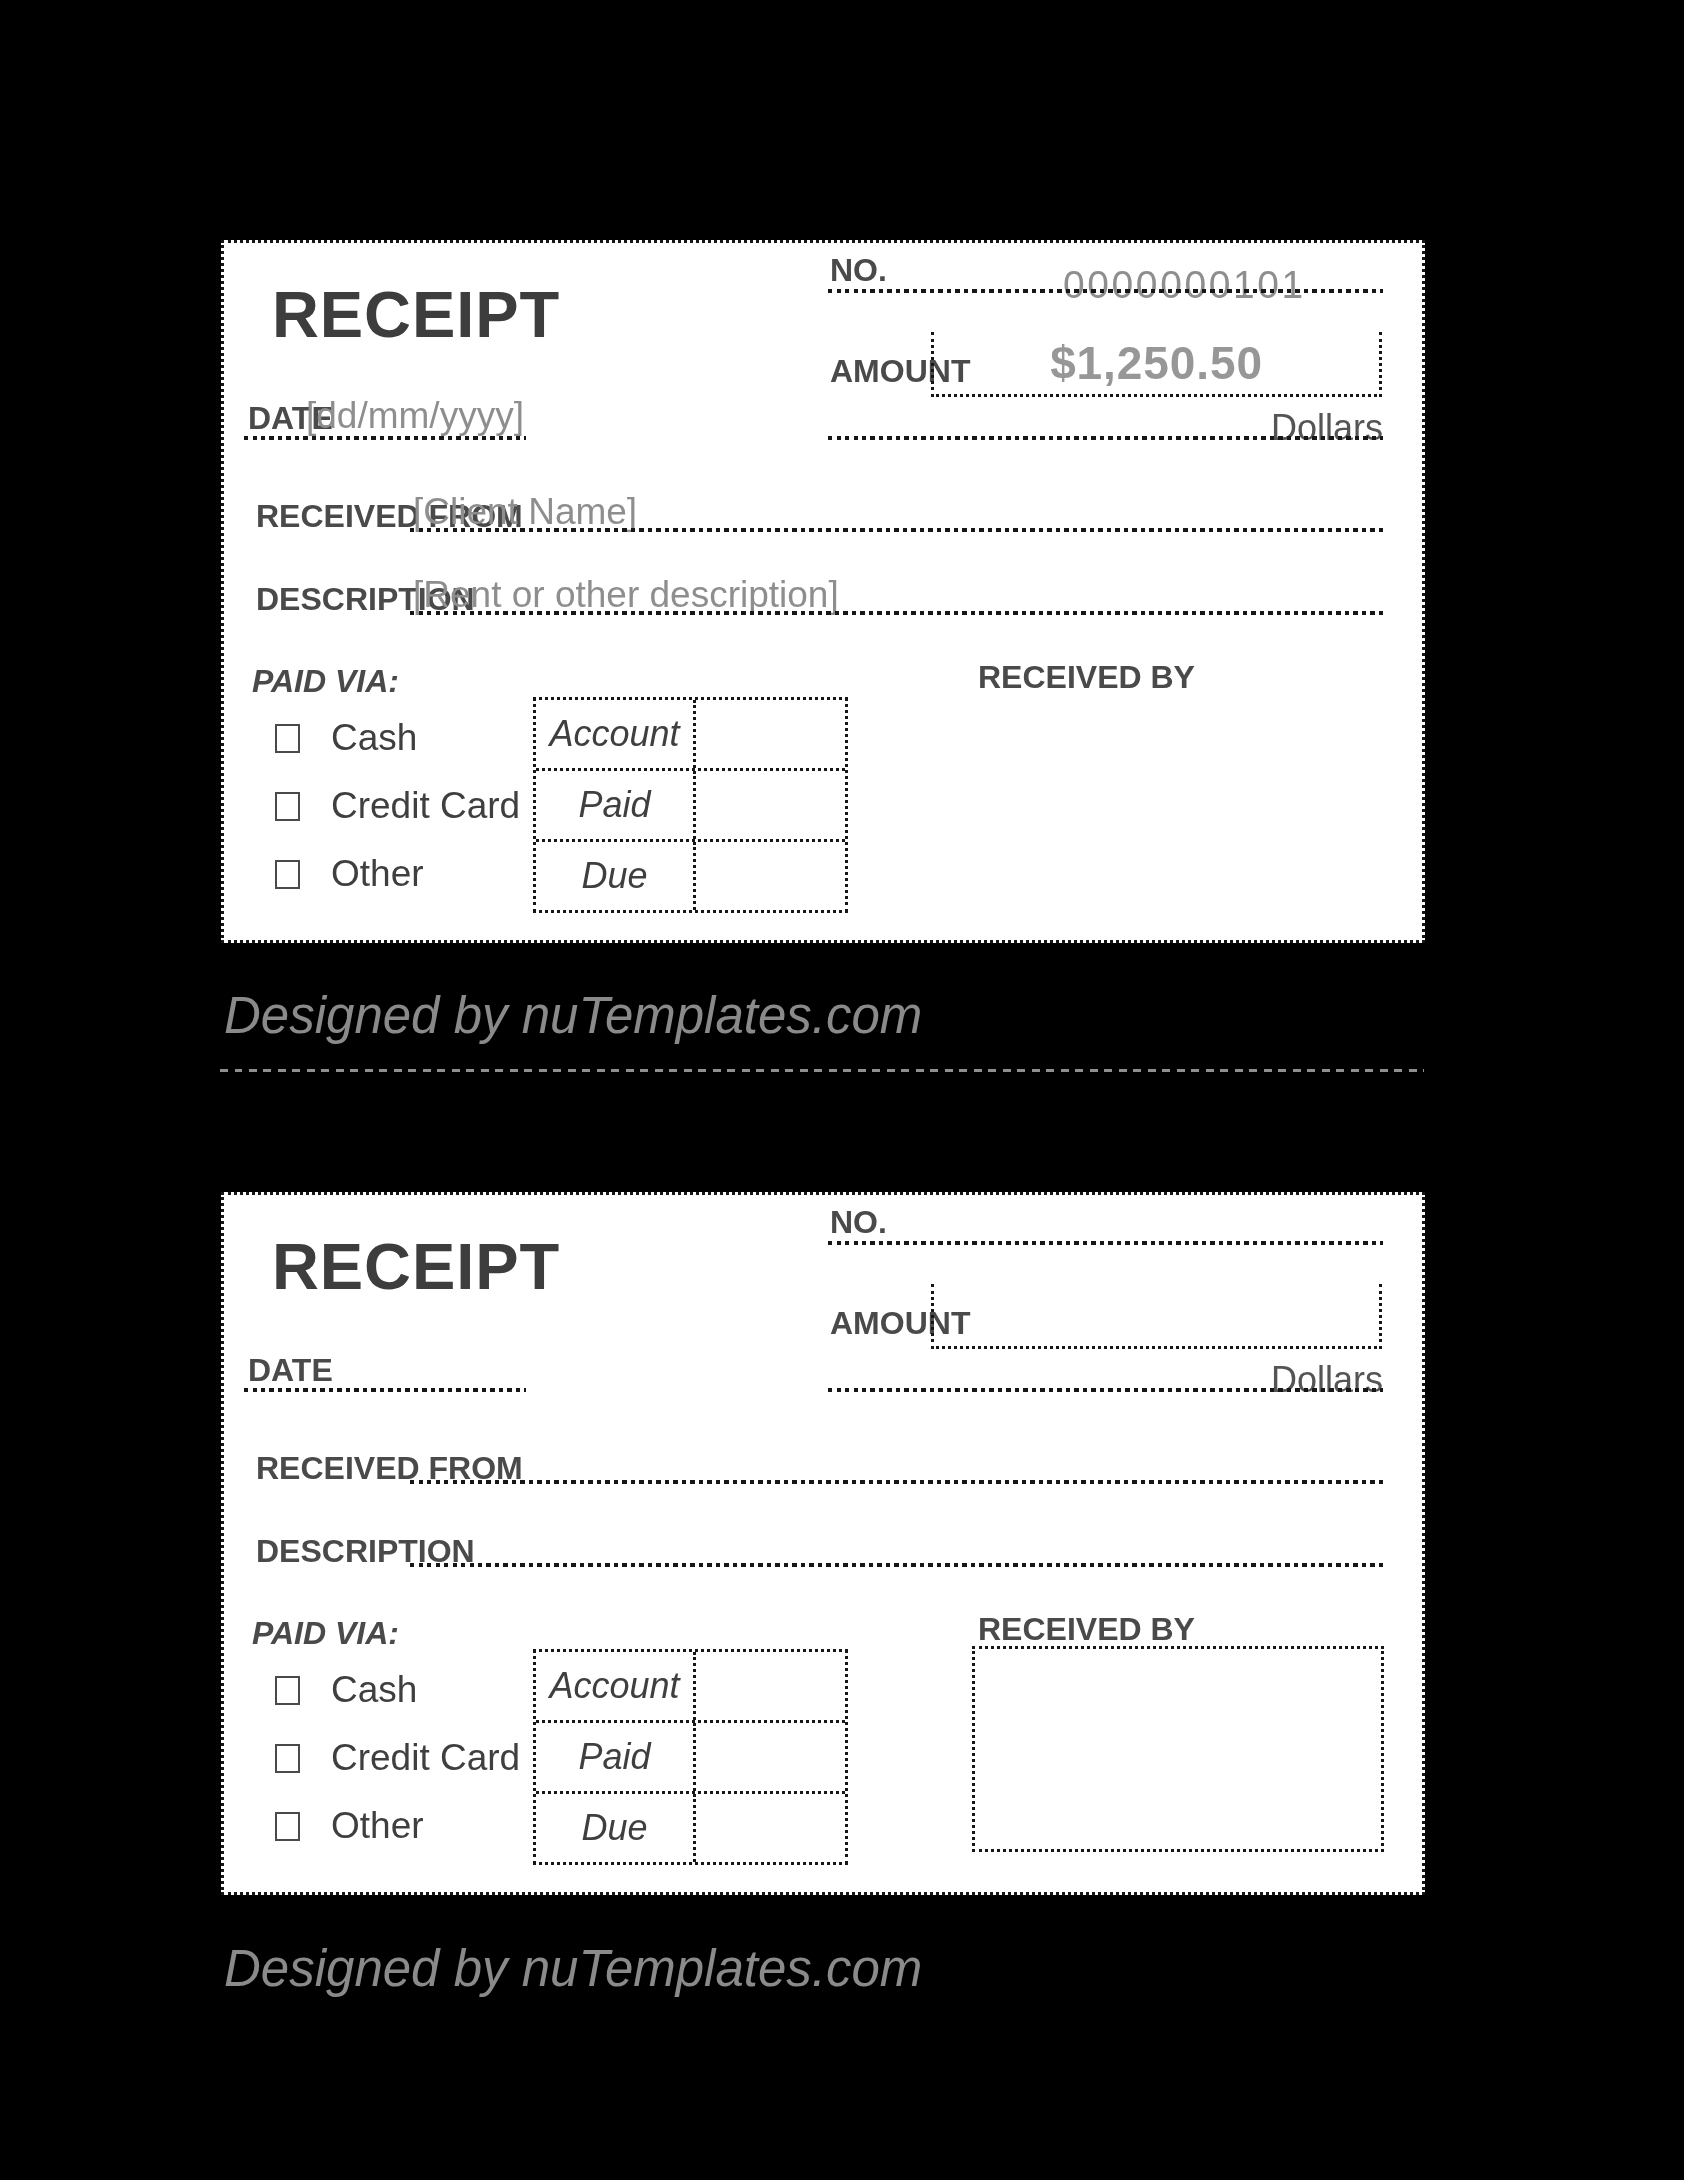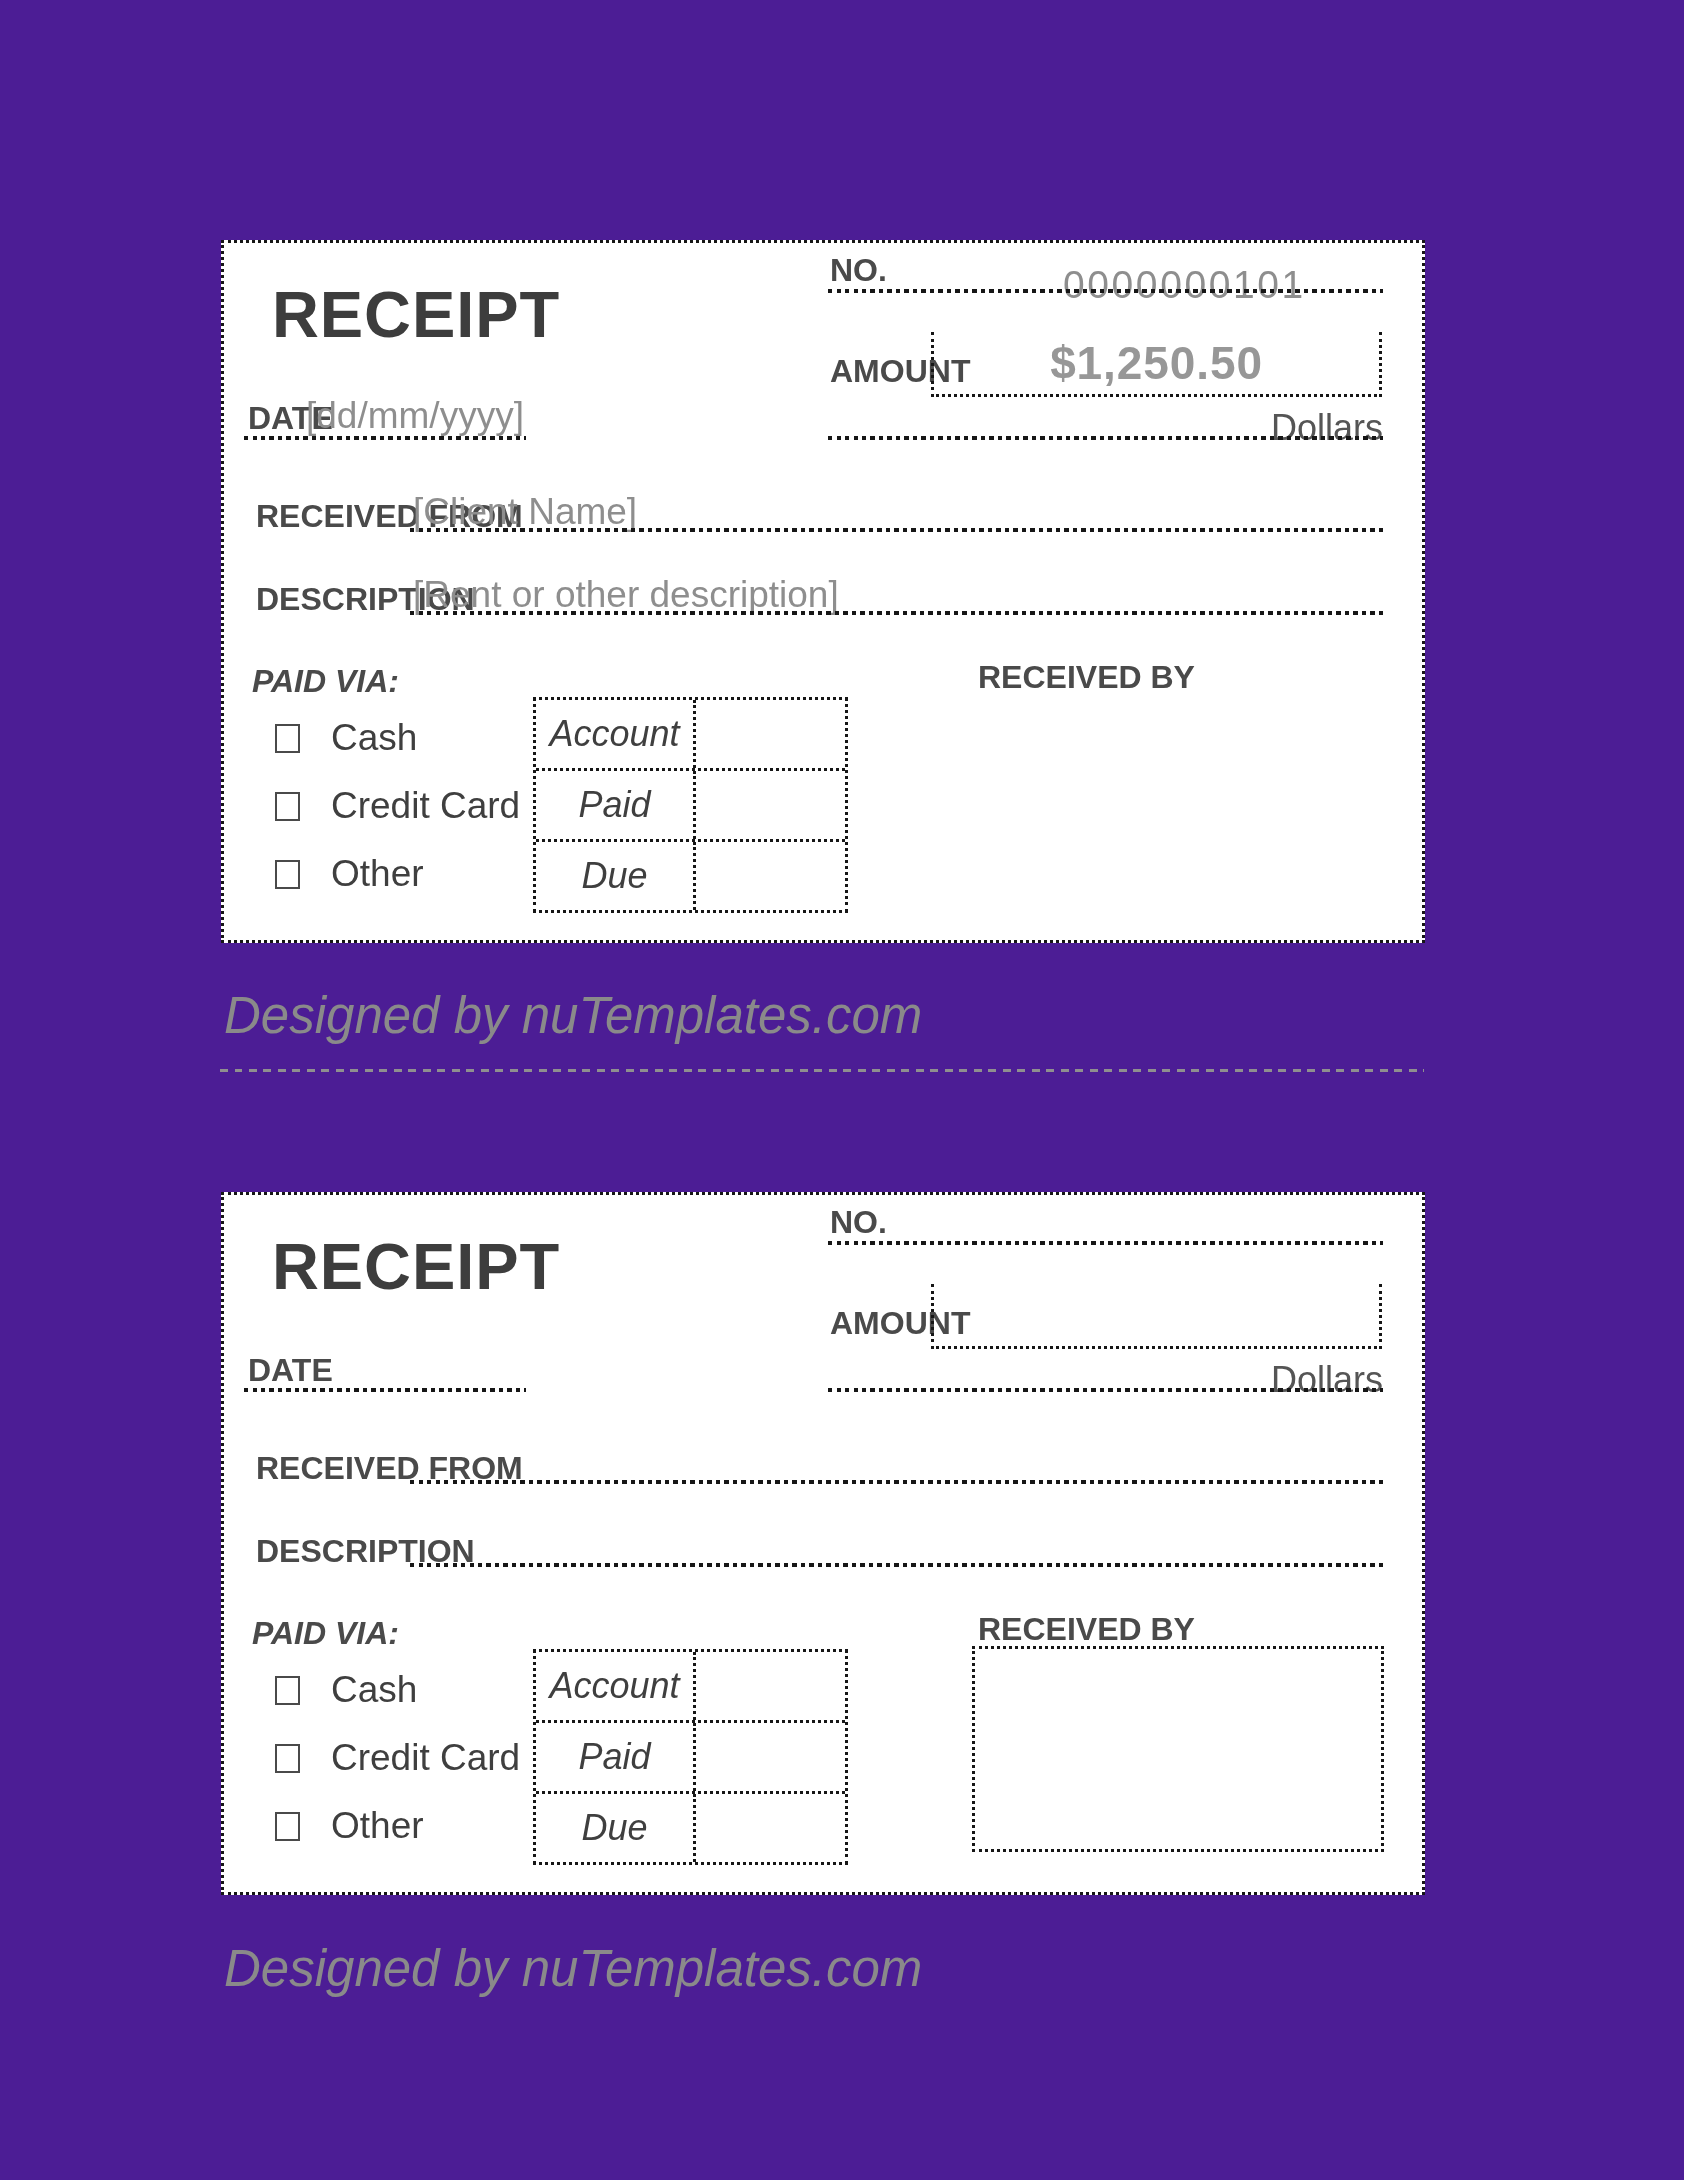--- a/index.html
+++ b/index.html
@@ -1,17 +1,17 @@
 <!DOCTYPE html>
 <html style="font-size:13.6px"><head>
 <meta charset="utf-8">
 <style>
   html,body { margin:0; padding:0; background:#ffffff; }
   #page {
-    position:relative; width:1685px; height:2181px; background:#4c1d95;
+    position:relative; width:1685px; height:2181px; background:#000000;
     font-family:"Liberation Sans","DejaVu Sans",sans-serif; overflow:hidden;
   }
   .receipt {
     position:absolute; left:221px; width:1198px; height:697px;
     border:3.4px dotted #161616; background:#fff;
   }
   .r1 { top:240px; }
   .r2 { top:1192px; }
   .receipt > * { position:absolute; }
 

